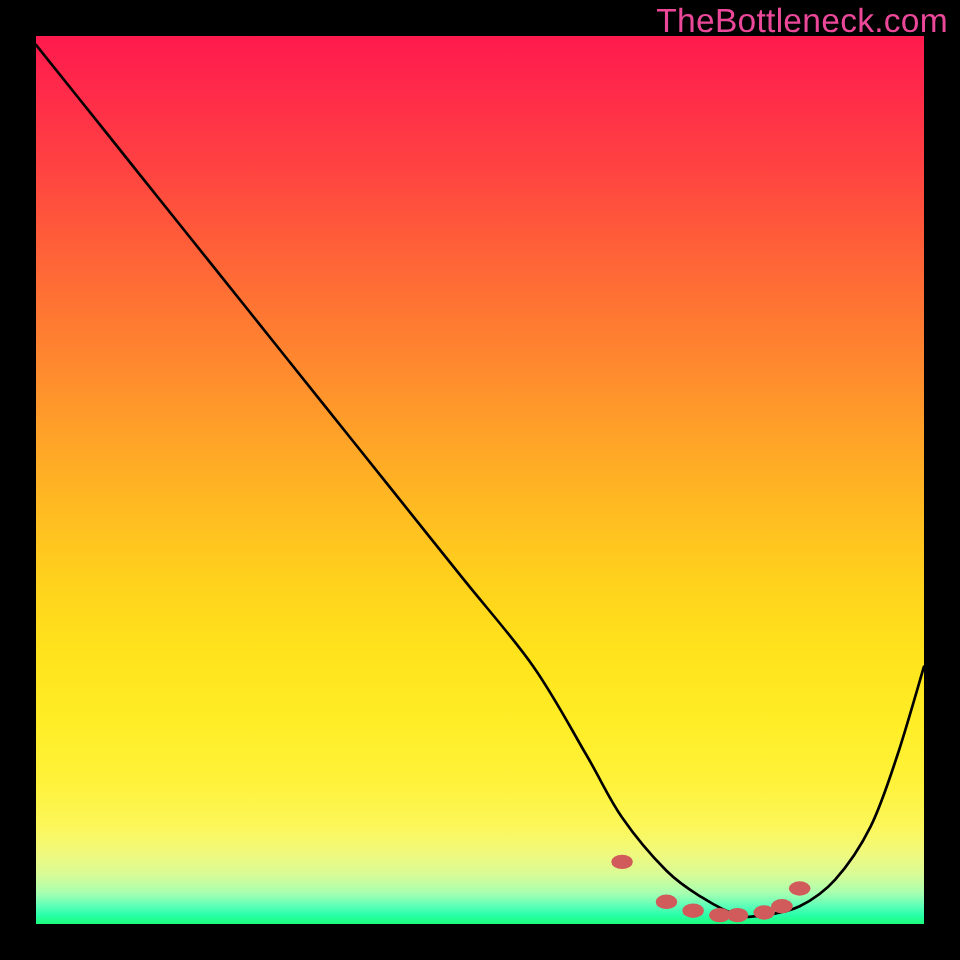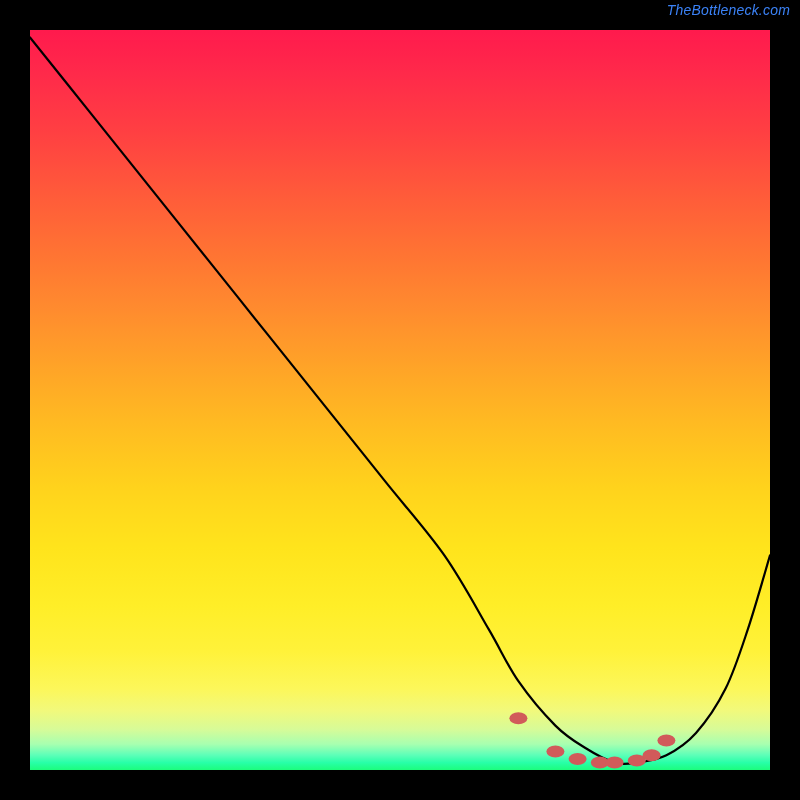--- a/index.html
+++ b/index.html
@@ -14,26 +14,25 @@
   .outer {
     width: 800px;
     height: 800px;
     background: #000;
     position: relative;
   }
   .watermark {
     position: absolute;
     top: 2px;
     right: 10px;
-    color: #3b82f6;
-    font-size: 14px;
+    color: #ec4899;
+    font-size: 28px;
     font-weight: 500;
     letter-spacing: 0.2px;
     z-index: 10;
-    font-style: italic;
   }
   .plot-frame {
     position: absolute;
     left: 30px;
     top: 30px;
     width: 740px;
     height: 740px;
     background: linear-gradient(
       to bottom,
       #ff1a4d 0%,

